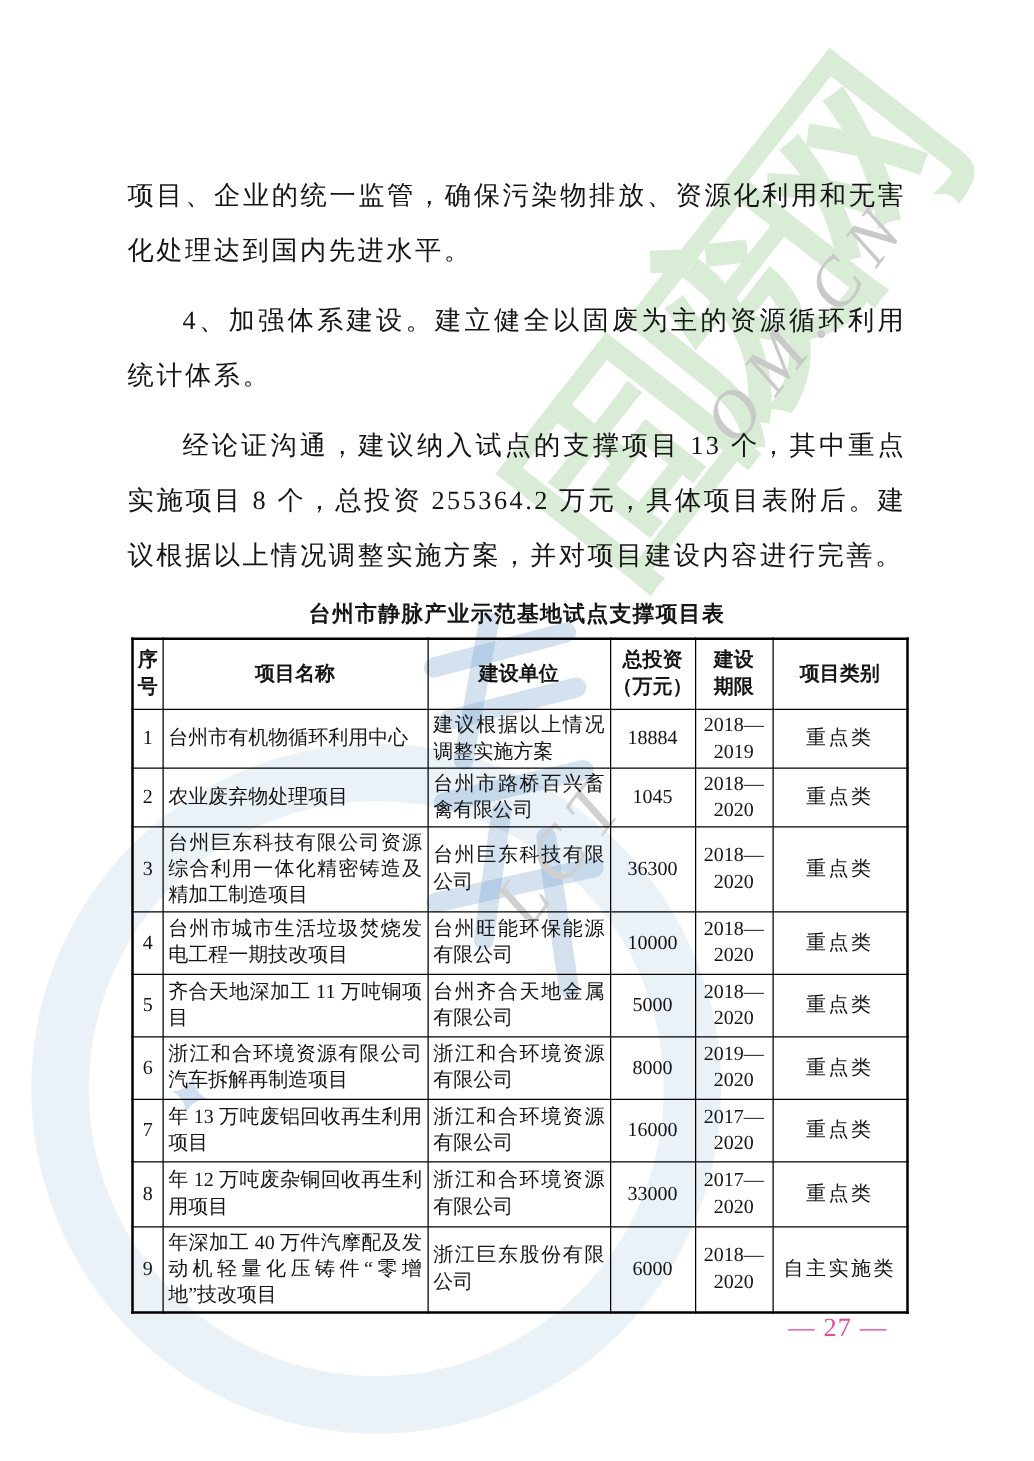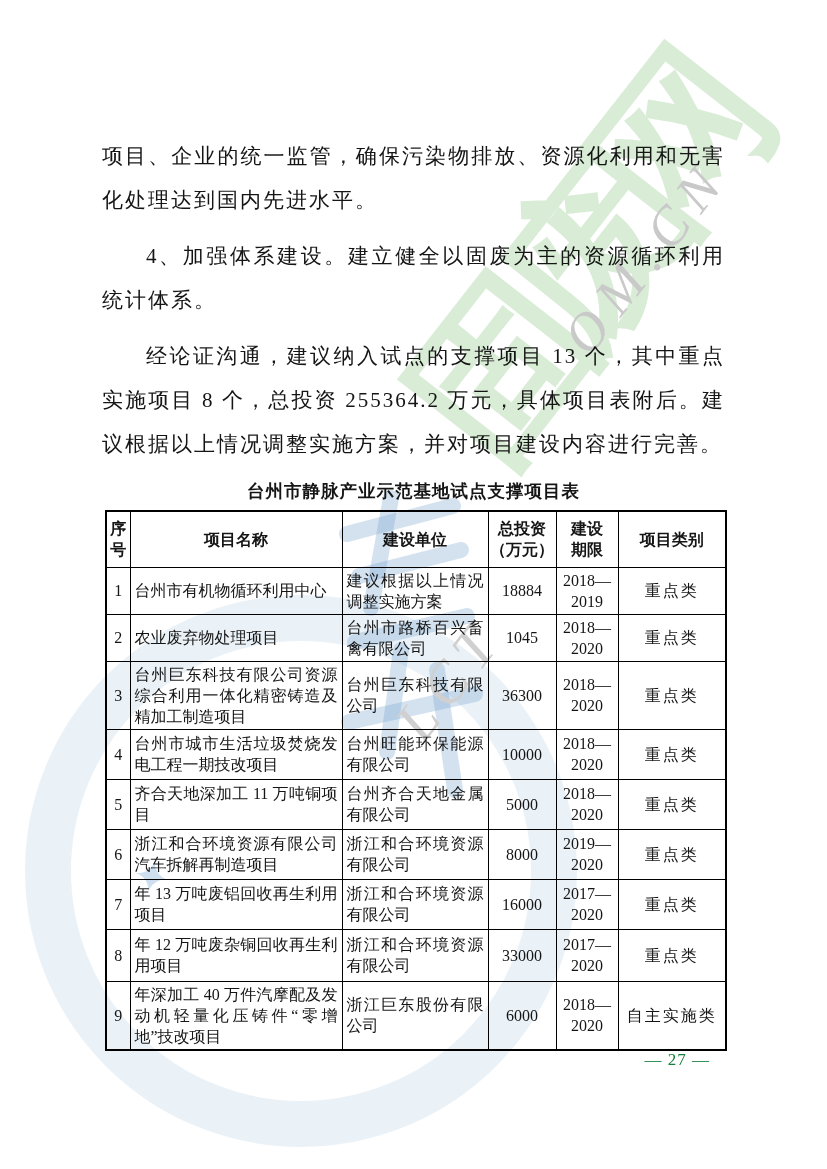--- a/index.html
+++ b/index.html
@@ -69,21 +69,21 @@
   col.c-no{width:24px;}col.c-name{width:212px;}col.c-unit{width:146px;}
   col.c-inv{width:68px;}col.c-per{width:62px;}col.c-cat{width:108px;}
   td.no,td.inv,td.per,td.cat{text-align:center;}
   td.name,td.unit{text-align:justify;padding:2px 5px;}
   td.per{white-space:pre-line;}
   td.cat{letter-spacing:2px;}
   tr.h56{height:56px;}tr.h47{height:47px;}tr.h60{height:60px;}
   tr.h50{height:50px;}tr.h52{height:52px;}tr.h66{height:66px;}
   .page-number{
     position:absolute;top:1050px;right:117px;z-index:1;
-    font-size:17px;letter-spacing:1px;color:#15803d;
+    font-size:21px;letter-spacing:1px;color:#ec4899;
   }
 </style>
 </head>
 <body>
 
 <div class="page">
 
   <div class="wm">
     <div class="wm-ring"></div>
     <svg class="wm-frags" width="160" height="330" viewBox="0 0 160 330">

